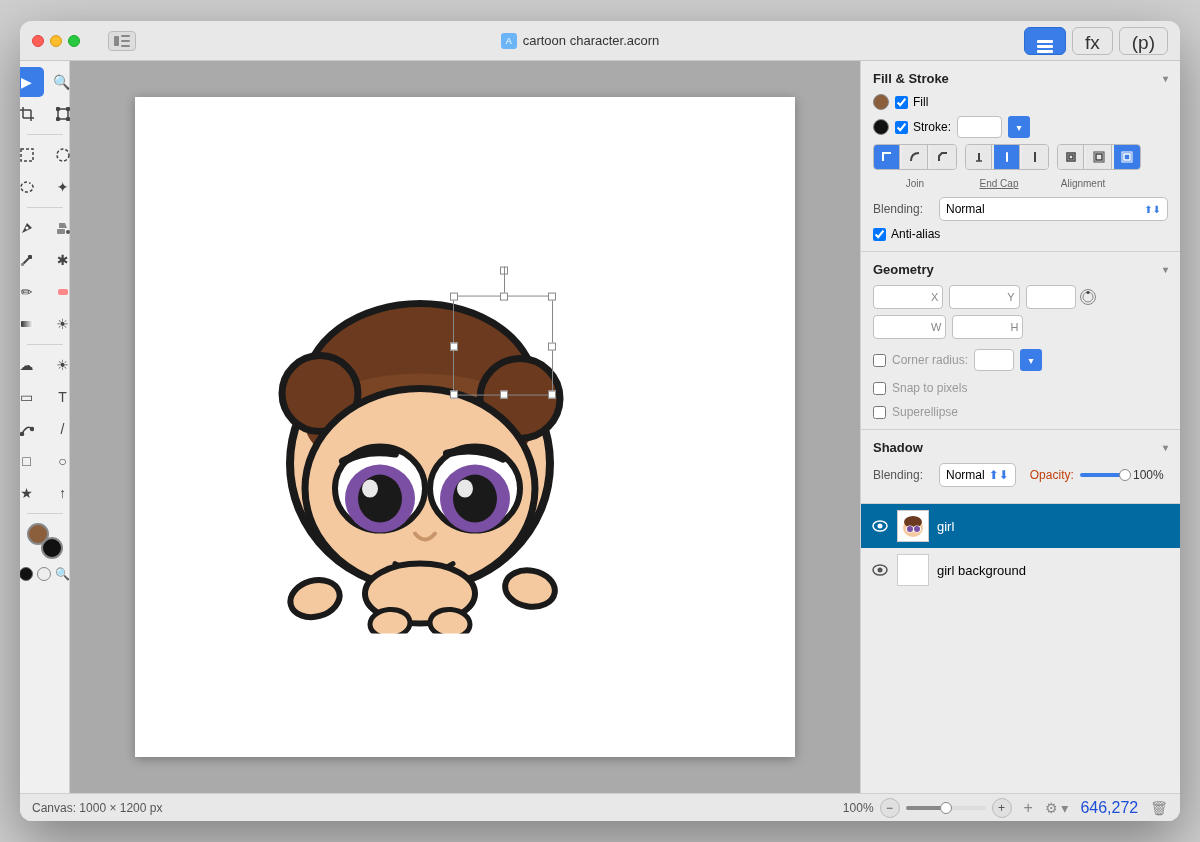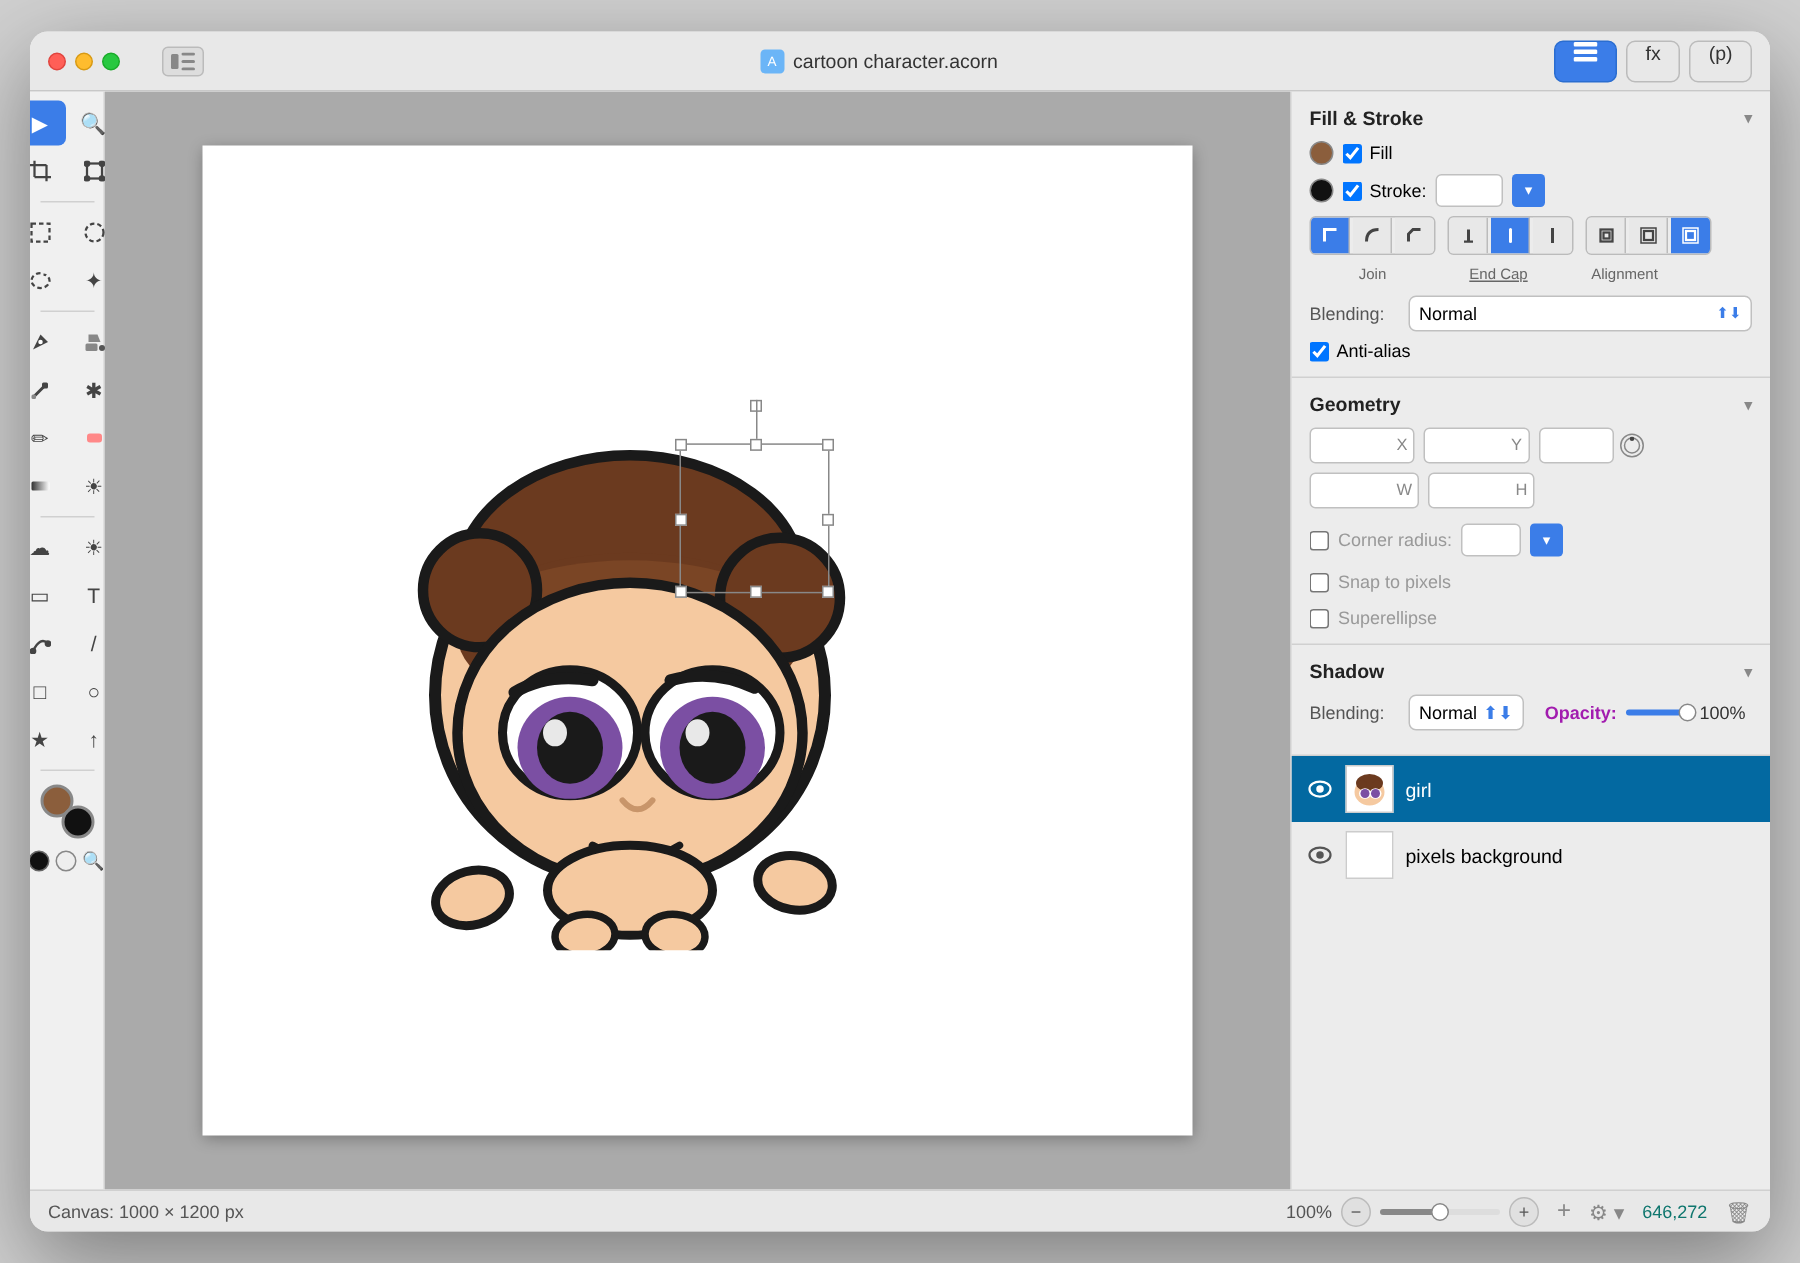--- a/index.html
+++ b/index.html
@@ -83,23 +83,23 @@
       gap: 6px;
     }
     .toolbar-btn {
       height: 28px;
       padding: 0 12px;
       border-radius: 6px;
       border: 1px solid #bbb;
       background: #e8e8e8;
       cursor: pointer;
       display: flex;
-      align-items: flex-start;
-      justify-content: center;
-      font-size: 13px;
+      align-items: flex-end;
+      justify-content: center;
+      font-size: 19px;
       color: #333;
     }
     .toolbar-btn.active {
       background: #3b7de8;
       color: white;
       border-color: #2a6dd0;
     }
     
     .main-area {
       flex: 1;
@@ -416,22 +416,21 @@
       display: flex;
       align-items: center;
       gap: 4px;
       cursor: pointer;
     }
     .shadow-arrow {
       color: #3b7de8;
     }
     .opacity-label {
       font-size: 12px;
-      color: #a21caf;
-      font-weight: bold;
+      color: #c2410c;
     }
     .opacity-slider {
       width: 70px;
       height: 4px;
       background: #3b7de8;
       border-radius: 2px;
       position: relative;
     }
     .opacity-value {
       font-size: 12px;
@@ -538,22 +537,22 @@
       font-size: 16px;
       color: #888;
       cursor: pointer;
     }
     .statusbar-gear {
       font-size: 14px;
       color: #888;
       cursor: pointer;
     }
     .statusbar-coords {
-      font-size: 12px;
-      color: #0f766e;
+      font-size: 16px;
+      color: #1d4ed8;
     }
     .statusbar-trash {
       font-size: 14px;
       color: #888;
       cursor: pointer;
     }
   </style>
 </head>
 <body>
 
@@ -1012,21 +1011,21 @@
 
         <div class="layer-item">
           <div class="layer-visibility">
             <svg width="16" height="12" viewBox="0 0 16 12">
               <ellipse cx="8" cy="6" rx="7" ry="5" fill="none" stroke="#555" stroke-width="1.5"></ellipse>
               <circle cx="8" cy="6" r="2.5" fill="#555"></circle>
             </svg>
           </div>
           <div class="layer-thumb" style="background:white;border:1px solid #ccc;">
           </div>
-          <span class="layer-name">pixels background</span>
+          <span class="layer-name">girl background</span>
         </div>
       </div>
     </div>
   </div>
 
   <div class="statusbar">
     <span>Canvas: 1000 × 1200 px</span>
     <div class="statusbar-spacer"></div>
     <div class="zoom-controls">
       <span>100%</span>

